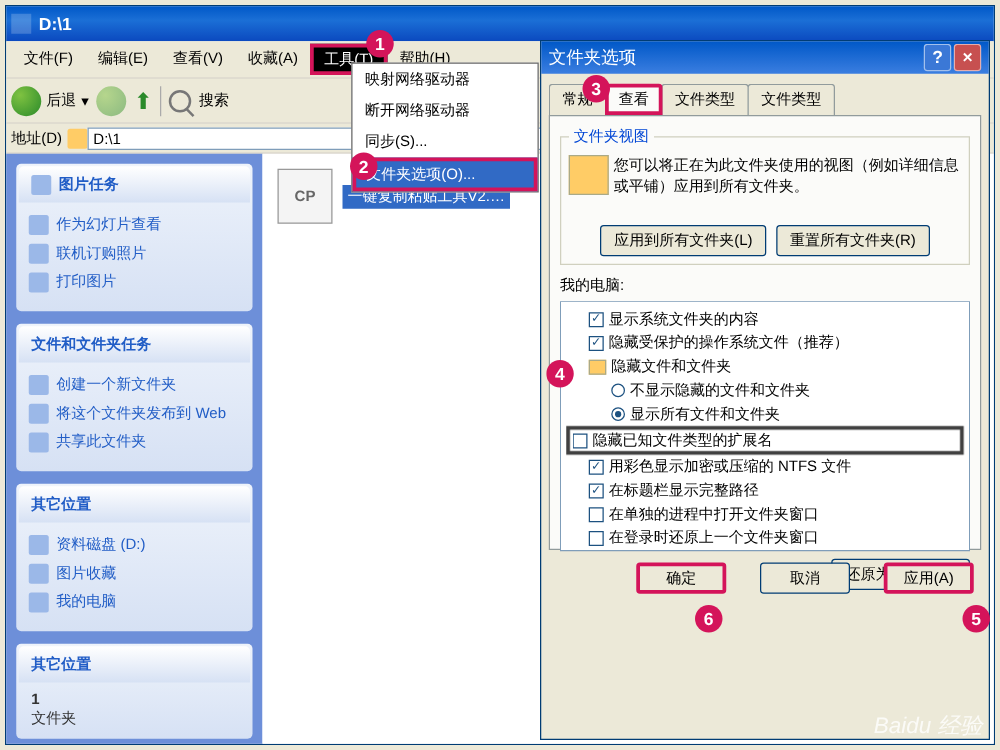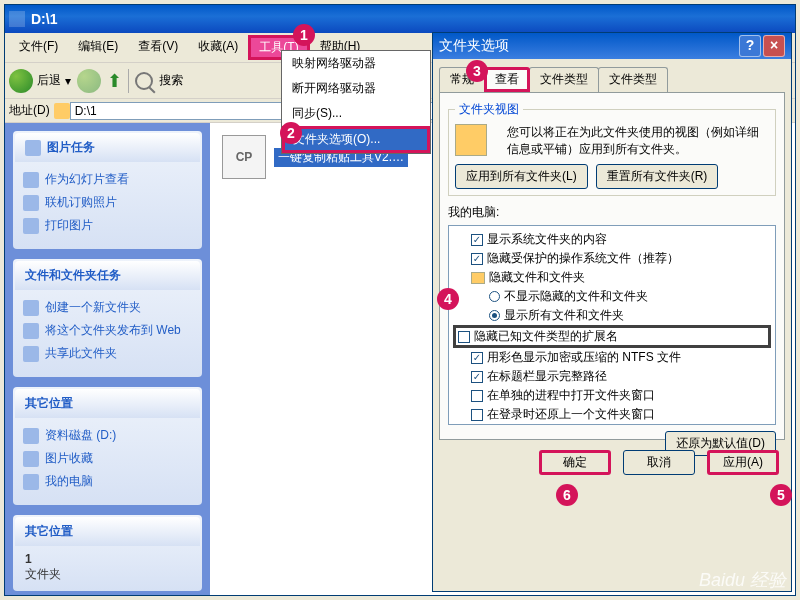--- a/index.html
+++ b/index.html
@@ -5,21 +5,21 @@
 * { box-sizing: border-box; margin: 0; padding: 0; }
 body { font-family: "Microsoft YaHei", SimSun, sans-serif; font-size: 12px; background: #ece9d8; width: 800px; height: 600px; position: relative; overflow: hidden; }
 .window { position: absolute; border: 1px solid #003c74; background: #fff; }
 .titlebar { background: linear-gradient(#0058c8,#1b6fd6 40%,#0b49bf); color: #fff; height: 28px; display: flex; align-items: center; padding: 0 4px; font-size: 14px; font-weight: bold; }
 .titlebar .icon { width: 16px; height: 16px; background: #fff3; margin-right: 6px; }
 .titlebar .spacer { flex: 1; }
 .title-btn { width: 22px; height: 22px; background: #c75050; border: 1px solid #fff8; color:#fff; text-align:center; line-height:18px; font-weight:bold; border-radius:3px; margin-left:2px;}
 .title-btn.help{background:#3b78d6}
 .menubar { background: #ece9d8; border-bottom:1px solid #d4d0c8; display:flex; padding:2px 4px; }
 .menubar span { padding:3px 10px; }
-.menubar .active{ background:#ec4899; color:#fff; border:3px solid #d4145a; padding:1px 8px;}
+.menubar .active{ background:#000000; color:#fff; border:3px solid #d4145a; padding:1px 8px;}
 .toolbar{background:#ece9d8;border-bottom:1px solid #d4d0c8;display:flex;align-items:center;padding:4px;gap:6px;height:36px}
 .toolbar .back{display:flex;align-items:center;gap:4px}
 .globe{width:24px;height:24px;border-radius:50%;background:radial-gradient(circle at 30% 30%,#7fc241,#2a8a2a)}
 .search-ic{width:18px;height:18px;border:2px solid #777;border-radius:50%;position:relative}
 .search-ic::after{content:"";position:absolute;width:8px;height:2px;background:#777;transform:rotate(45deg);bottom:-3px;right:-5px}
 .addrbar{background:#ece9d8;border-bottom:1px solid #d4d0c8;display:flex;align-items:center;padding:2px 4px;height:24px}
 .addrbar input{flex:1;height:18px;border:1px solid #7f9db9;padding:0 4px;font-size:12px;background:#fff}
 .explorer-body{display:flex;height:calc(100% - 118px)}
 .sidebar{width:205px;background:#6d8fd9;padding:8px;display:flex;flex-direction:column;gap:10px}
 .panel{background:linear-gradient(#eef3fb,#d6e1f4);border-radius:4px;padding:2px}
@@ -34,36 +34,36 @@
 .dropdown .sel{background:#316ac5;color:#fff;border:3px solid #d4145a;padding:2px 8px}
 .dialog{position:absolute;top:32px;left:432px;width:360px;height:560px;z-index:10;border:1px solid #003c74;background:#ece9d8}
 .dlg-title{background:linear-gradient(#0058c8,#3b7ee0);color:#fff;height:26px;display:flex;align-items:center;padding:0 6px;font-size:14px}
 .dlg-title .spacer{flex:1}
 .tabs{display:flex;padding:8px 6px 0;gap:0}
 .tab{background:#ece9d8;border:1px solid #919b9c;border-bottom:none;padding:3px 10px;border-radius:3px 3px 0 0;margin-right:-1px}
 .tab.active{background:#fbfbf9;position:relative;z-index:2;border:3px solid #d4145a;border-bottom:3px solid #d4145a;padding:1px 8px}
 .tab-content{background:#fbfbf9;border:1px solid #919b9c;margin:0 6px;height:348px;padding:8px}
 .fieldset{border:1px solid #d0d0bf;padding:6px;margin-bottom:8px}
 .fieldset legend{color:#0046d5;padding:0 4px}
-.fv-row{display:flex;gap:20px;align-items:flex-start}
+.fv-row{display:flex;gap:4px;align-items:flex-start}
 .fv-icon{width:32px;height:32px;background:#fc6;border:1px solid #aa8}
-.fv-btns{display:flex;gap:8px;margin-top:6px;justify-content:flex-start}
+.fv-btns{display:flex;gap:8px;margin-top:22px;justify-content:center}
 .xp-btn{background:#ece9d8;border:1px solid #003c74;border-radius:3px;padding:3px 10px;font-size:12px}
 .adv-label{margin:4px 0}
 .tree{background:#fff;border:1px solid #7f9db9;height:200px;overflow:auto;padding:4px;font-size:12px}
 .tree div{padding:1px 0;white-space:nowrap}
 .tree .chk{display:inline-block;width:12px;height:12px;border:1px solid #1c5180;margin-right:4px;vertical-align:middle;text-align:center;line-height:10px;font-size:10px;color:#1c5180}
 .tree .rad{display:inline-block;width:11px;height:11px;border:1px solid #1c5180;border-radius:50%;margin-right:4px;vertical-align:middle}
 .tree .rad.on::after{content:"";display:block;width:5px;height:5px;background:#1c5180;border-radius:50%;margin:2px}
 .tree .i1{padding-left:18px}
 .tree .i2{padding-left:36px}
 .tree .hl{border:3px solid #404040;padding:0 2px}
 .fold-ic{display:inline-block;width:14px;height:12px;background:#fc6;border:1px solid #aa8;margin-right:4px;vertical-align:middle}
 .restore-row{text-align:right;margin-top:6px}
-.dlg-btns{display:flex;justify-content:flex-end;gap:12px;padding:10px 12px}
+.dlg-btns{display:flex;justify-content:flex-end;gap:27px;padding:10px 12px}
 .dlg-btns .xp-btn{width:72px;text-align:center}
 .dlg-btns .hl{border:3px solid #d4145a;padding:1px 8px}
 .callout{position:absolute;width:22px;height:22px;background:#d4145a;color:#fff;border-radius:50%;text-align:center;line-height:22px;font-weight:bold;font-size:14px;z-index:50}
 .c1{top:24px;left:293px}.c2{top:122px;left:280px}.c3{top:60px;left:466px}.c4{top:288px;left:437px}.c5{top:484px;left:770px}.c6{top:484px;left:556px}
 .details{font-size:12px;padding:6px 10px;color:#333}
 .watermark{position:absolute;right:14px;bottom:8px;color:#ffffffcc;font-size:18px;font-style:italic;z-index:60}
 </style>
 </head>
 <body>
 

